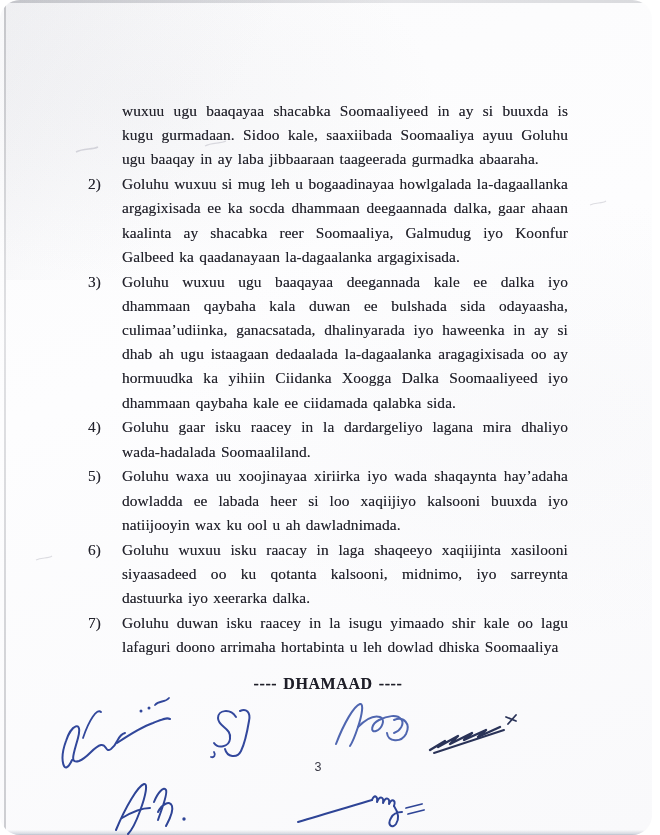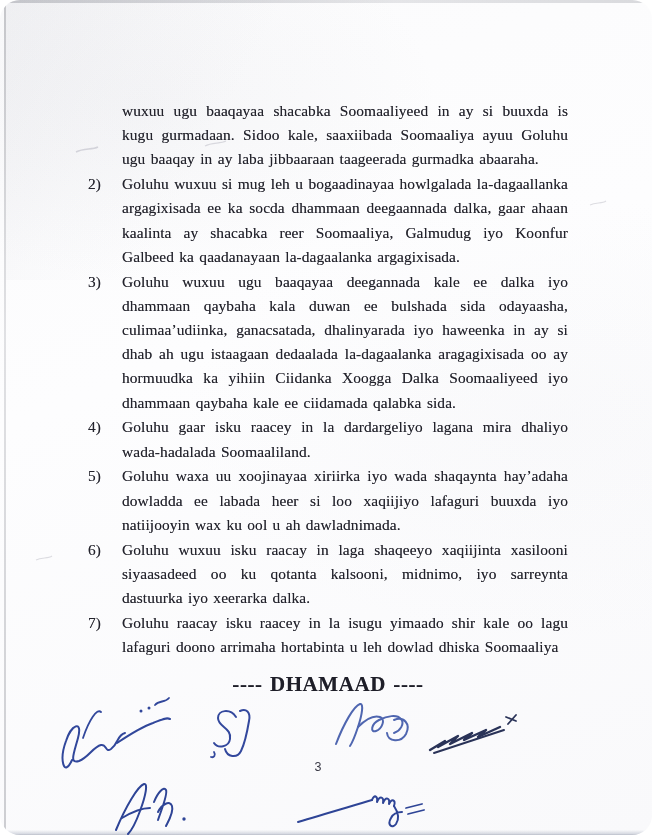--- a/index.html
+++ b/index.html
@@ -41,21 +41,21 @@
     font-size:15.4px;line-height:24.2px;color:#23232c;
     letter-spacing:0.1px;word-spacing:0.09em;
     text-shadow:0 0 0.5px rgba(35,35,44,0.55);
   }
   .doc-item{position:relative;padding-left:34px;margin:0 0 0.6px 0;}
   .item-num{position:absolute;left:0;top:0;}
   .item-text{text-align:justify;}
   .intro .item-text{text-align:justify;}
   .end-marker{
     margin-top:13px;text-align:center;font-weight:bold;
-    font-size:21px;letter-spacing:0.6px;color:#1e1e28;
+    font-size:16px;letter-spacing:0.6px;color:#1e1e28;
   }
   .page-number{
     position:absolute;left:306px;top:760px;width:24px;text-align:center;
     font-family:"Liberation Sans","DejaVu Sans",sans-serif;
     font-size:12.5px;color:#3a3a46;
   }
   .sig{position:absolute;}
   .sig path{fill:none;stroke-linecap:round;stroke-linejoin:round;}
 </style>
 </head>
@@ -91,31 +91,31 @@
       <div class="item-text">Goluhu wuxuu ugu baaqayaa deegannada kale ee dalka iyo dhammaan qaybaha kala duwan ee bulshada sida odayaasha, culimaa’udiinka, ganacsatada, dhalinyarada iyo haweenka in ay si dhab ah ugu istaagaan dedaalada la-dagaalanka aragagixisada oo ay hormuudka ka yihiin Ciidanka Xoogga Dalka Soomaaliyeed iyo dhammaan qaybaha kale ee ciidamada qalabka sida.</div>
     </div>
 
     <div class="doc-item">
       <span class="item-num">4)</span>
       <div class="item-text">Goluhu gaar isku raacey in la dardargeliyo lagana mira dhaliyo wada-hadalada Soomaaliland.</div>
     </div>
 
     <div class="doc-item">
       <span class="item-num">5)</span>
-      <div class="item-text">Goluhu waxa uu xoojinayaa xiriirka iyo wada shaqaynta hay’adaha dowladda ee labada heer si loo xaqiijiyo lafaguri buuxda iyo natiijooyin wax ku ool u ah dawladnimada.</div>
+      <div class="item-text">Goluhu waxa uu xoojinayaa xiriirka iyo wada shaqaynta hay’adaha dowladda ee labada heer si loo xaqiijiyo kalsooni buuxda iyo natiijooyin wax ku ool u ah dawladnimada.</div>
     </div>
 
     <div class="doc-item">
       <span class="item-num">6)</span>
       <div class="item-text">Goluhu wuxuu isku raacay in laga shaqeeyo xaqiijinta xasilooni siyaasadeed oo ku qotanta kalsooni, midnimo, iyo sarreynta dastuurka iyo xeerarka dalka.</div>
     </div>
 
     <div class="doc-item">
       <span class="item-num">7)</span>
-      <div class="item-text">Goluhu raacay isku raacey in la isugu yimaado shir kale oo lagu lafaguri doono arrimaha hortabinta u leh dowlad dhiska Soomaaliya</div>
+      <div class="item-text">Goluhu duwan isku raacey in la isugu yimaado shir kale oo lagu lafaguri doono arrimaha hortabinta u leh dowlad dhiska Soomaaliya</div>
     </div>
 
     <div class="end-marker">---- DHAMAAD ----</div>
   </div>
 
   <div class="page-number">3</div>
 
   <svg class="sig" style="left:56px;top:696px;" width="122" height="92" viewBox="0 0 122 92">
     <path d="M16,64 C8,82 3,64 10,45 C15,29 27,23 22,42 C18,57 13,68 23,65 C33,61 37,51 45,49 C51,48 49,57 55,53 C63,47 61,39 69,37" stroke="#31479b" stroke-width="2"></path>
     <path d="M61,47 C73,39 85,31 97,27 C105,24 110,21 114,23" stroke="#31479b" stroke-width="2"></path>

